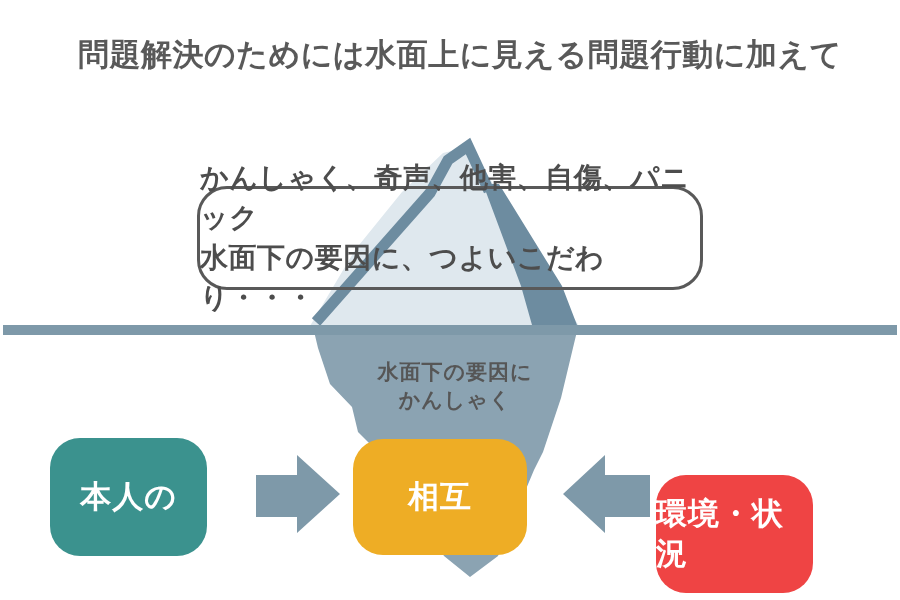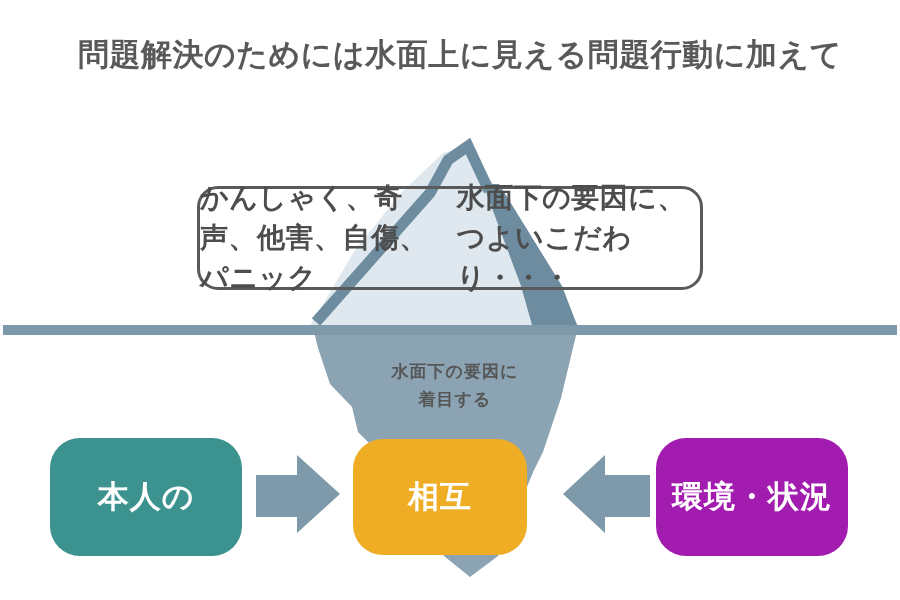--- a/index.html
+++ b/index.html
@@ -27,47 +27,47 @@
     color: #595959;
     letter-spacing: 0.5px;
     padding-left: 10px;
   }
   .bubble {
     position: absolute;
     left: 197px; top: 186px;
     width: 506px; height: 104px;
     box-sizing: border-box;
     border: 3px solid #595959;
-    border-radius: 21px;
+    border-radius: 30px;
     background: transparent;
     display: flex;
-    flex-direction: row;
+    flex-direction: column;
     justify-content: center;
     align-items: center;
     font-size: 28px;
     font-weight: bold;
     line-height: 40px;
     color: #4d4d4d;
     letter-spacing: 0.5px;
   }
   .under-label {
     position: absolute;
     left: 330px; top: 358px;
     width: 250px;
     text-align: center;
-    font-size: 17px;
+    font-size: 21px;
     font-weight: bold;
     line-height: 28px;
     color: #565656;
     letter-spacing: 1px;
   }
   .factor-box {
     position: absolute;
     top: 438px;
-    width: 192px; height: 118px;
+    width: 157px; height: 118px;
     border-radius: 30px;
     display: flex;
     flex-direction: column;
     justify-content: center;
     align-items: center;
     color: #ffffff;
     font-size: 31px;
     font-weight: bold;
     line-height: 40px;
     letter-spacing: 1px;
@@ -102,28 +102,28 @@
     <div>問題解決のためには水面上に見える問題行動に加えて</div>
   </div>
 
   <div class="bubble">
     <div>かんしゃく、奇声、他害、自傷、パニック</div>
     <div>水面下の要因に、つよいこだわり・・・</div>
   </div>
 
   <div class="under-label">
     <div>水面下の要因に</div>
-    <div>着目する</div>
+    <div>かんしゃく</div>
   </div>
 
   <div class="factor-box left" style="background-color: rgb(59, 146, 142);">
     <div>本人の</div>
   </div>
 
   <div class="factor-box center" style="background-color: rgb(238, 173, 37);">
     <div>相互</div>
   </div>
 
-  <div class="factor-box right" style="background-color: #a21caf;">
+  <div class="factor-box right" style="background-color: #ef4444; margin-top: 37px;">
     <div>環境・状況</div>
   </div>
 
 </div>
 
 </body></html>

